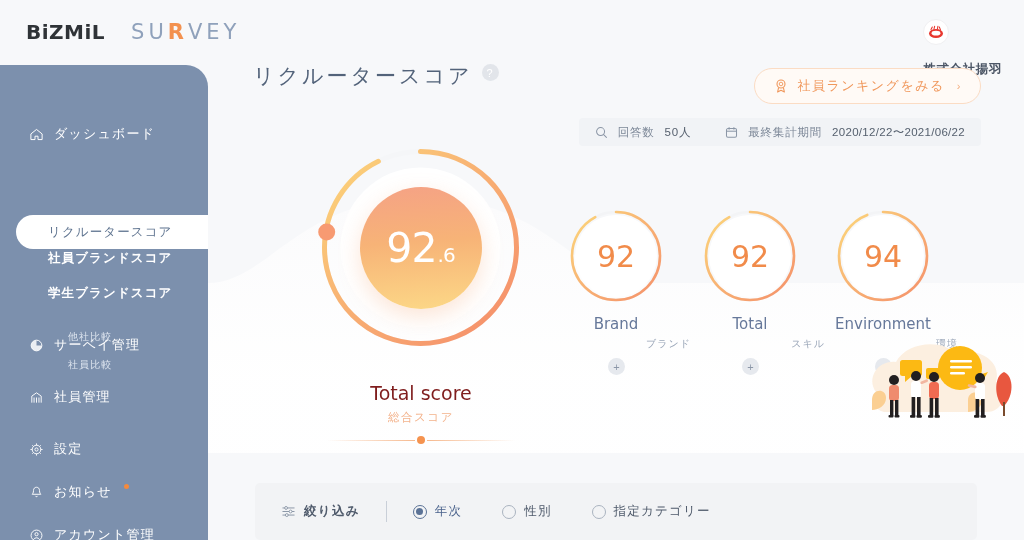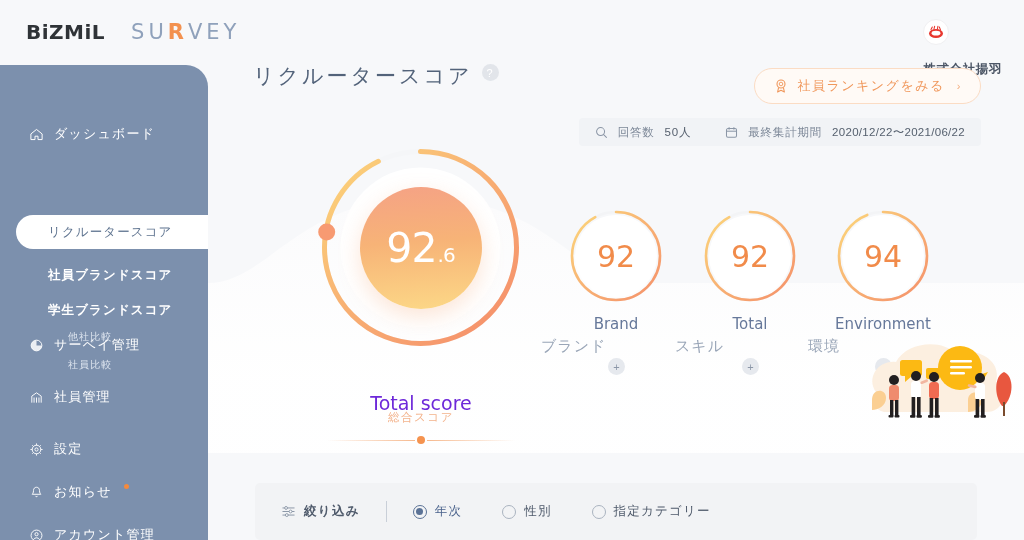--- a/index.html
+++ b/index.html
@@ -59,21 +59,21 @@
   .nav-group { position: absolute; left: 0; top: 0; width: 208px; }
   .nav-item {
     position: relative;
     display: flex; align-items: center; gap: 10px;
     color: #ffffff; font-size: 13px; letter-spacing: 1.2px;
     padding-left: 28px;
     height: 34px;
   }
   .nav-item .nicon { width: 16px; height: 16px; display:inline-flex; align-items:center; justify-content:center; }
   .nav-sub {
-    display: flex; align-items: flex-end;
+    display: flex; align-items: flex-start;
     color: #ffffff; font-size: 12.5px; letter-spacing: 1.1px;
     font-weight: 700;
     padding-left: 48px; height: 34px;
   }
   .nav-sub2 {
     display: flex; align-items: center;
     color: #dfe6f0; font-size: 10px; letter-spacing: 1.1px;
     padding-left: 68px; height: 28px;
   }
   .nav-active {
@@ -150,22 +150,22 @@
     box-shadow: 0 8px 22px rgba(243,160,110,0.28);
   }
   .score-big {
     color: #ffffff; font-size: 41px; font-weight: 400; letter-spacing: -1px;
     font-family: "DejaVu Sans", sans-serif;
     display: flex; align-items: baseline;
   }
   .score-dec { font-size: 20px; margin-left: 1px; }
 
   .total-label {
-    position: absolute; left: 103px; top: 392px; width: 220px; text-align: center;
-    color: #6d28d9; font-size: 19px; font-family: "DejaVu Sans", sans-serif;
+    position: absolute; left: 103px; top: 382px; width: 220px; text-align: center;
+    color: #7f1d1d; font-size: 19px; font-family: "DejaVu Sans", sans-serif;
   }
   .total-sub {
     position: absolute; left: 103px; top: 410px; width: 220px; text-align: center;
     color: #f3b28b; font-size: 11.5px; letter-spacing: 1.5px;
   }
   .carousel {
     position: absolute; left: 103px; top: 436px; width: 220px;
     display: flex; align-items: center; justify-content: center;
   }
   .carousel-line { height: 1px; width: 88px; background: linear-gradient(90deg,rgba(244,160,110,0),#f6b98e); }
@@ -176,22 +176,22 @@
   .sub-score {
     position: absolute; left: 0; top: 0; width: 96px; height: 96px;
     display: flex; align-items: center; justify-content: center;
     color: #f18b4a; font-size: 30px; font-family: "DejaVu Sans", sans-serif;
   }
   .sub-name {
     position: absolute; width: 150px; text-align: center;
     color: #66789a; font-size: 15px; font-family: "DejaVu Sans", sans-serif;
   }
   .sub-name-jp {
-    position: absolute; width: 150px; text-align: left;
-    color: #9aa6b8; font-size: 15px; letter-spacing: 1px;
+    position: absolute; width: 150px; text-align: right;
+    color: #9aa6b8; font-size: 10px; letter-spacing: 1px;
   }
   .plus-btn {
     position: absolute; width: 17px; height: 17px; border-radius: 50%;
     background: #e6e9ee; color: #8c97a8; font-size: 11px;
     display: flex; align-items: center; justify-content: center;
   }
 
   .illustration { position: absolute; right: 0px; top: 330px; width: 160px; height: 108px; }
 
   

